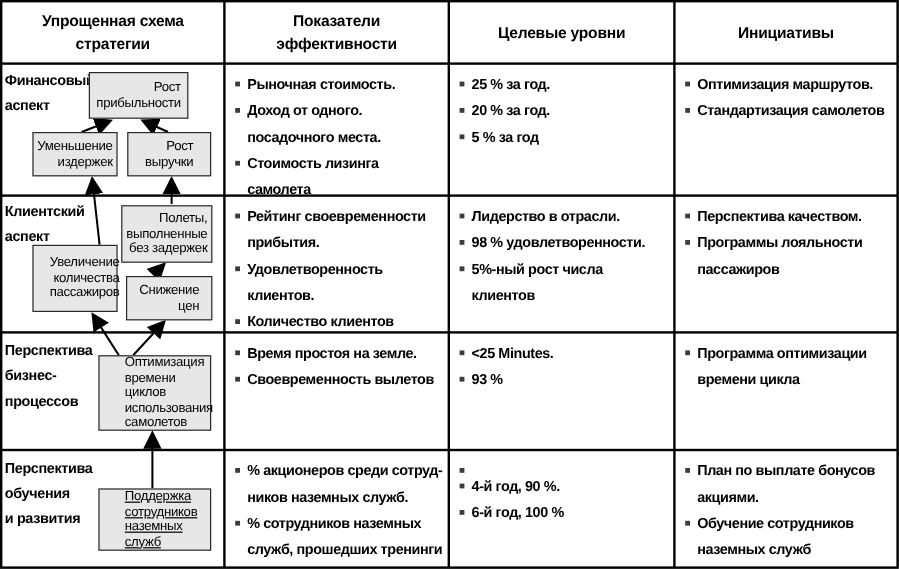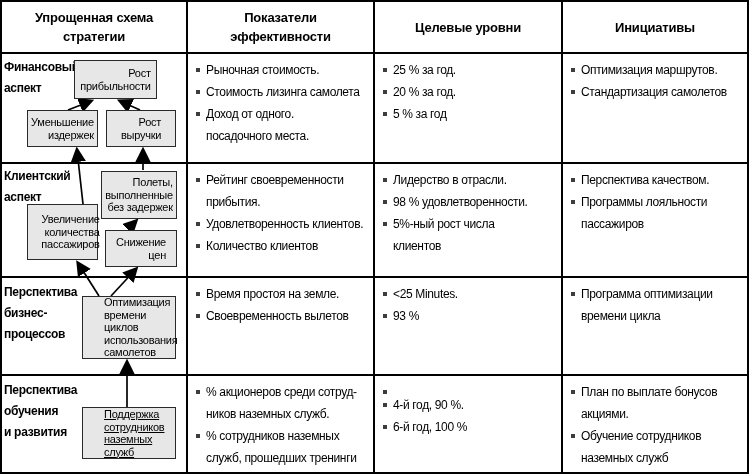--- a/index.html
+++ b/index.html
@@ -20,21 +20,21 @@
   .cell { background:#fff; overflow:hidden; }
   .hcell {
     display:flex; align-items:center; justify-content:center;
     text-align:center; font-weight:bold; font-size:13px; line-height:19px;
     letter-spacing:-0.2px; white-space:pre-line;
   }
   .lcell { padding:5px 3px 0 7px; }
   .bullet { display:flex; align-items:flex-start; }
   .sq { width:4px; height:4px; background:#3d3d3d; margin:9px 6px 0 1px; flex:none; }
   .bt {
-    font-weight:normal; font-size:12px; line-height:22px;
+    font-weight:bold; font-size:12px; line-height:22px;
     letter-spacing:-0.35px; white-space:pre-line;
   }
 
   
   .overlay { position:absolute; left:0; top:0; width:749px; height:474px; pointer-events:none; }
   .arrows { position:absolute; left:0; top:0; }
   .rowlabel {
     position:absolute; font-weight:bold; font-size:12px; line-height:21px;
     letter-spacing:-0.3px; white-space:pre-line;
   }
@@ -61,26 +61,26 @@
     <div class="cell hcell">Инициативы</div>
 
     <div class="cell"></div>
     <div class="cell lcell">
         <div class="bullet">
           <span class="sq"></span>
           <span class="bt">Рыночная стоимость.</span>
         </div>
         <div class="bullet">
           <span class="sq"></span>
-          <span class="bt">Стоимость лизинга самолета</span>
-        </div>
-        <div class="bullet">
-          <span class="sq"></span>
           <span class="bt">Доход от одного.
 посадочного места.</span>
+        </div>
+        <div class="bullet">
+          <span class="sq"></span>
+          <span class="bt">Стоимость лизинга самолета</span>
         </div>
       </div>
     <div class="cell lcell">
         <div class="bullet">
           <span class="sq"></span>
           <span class="bt">25 % за год.</span>
         </div>
         <div class="bullet">
           <span class="sq"></span>
           <span class="bt">20 % за год.</span>

